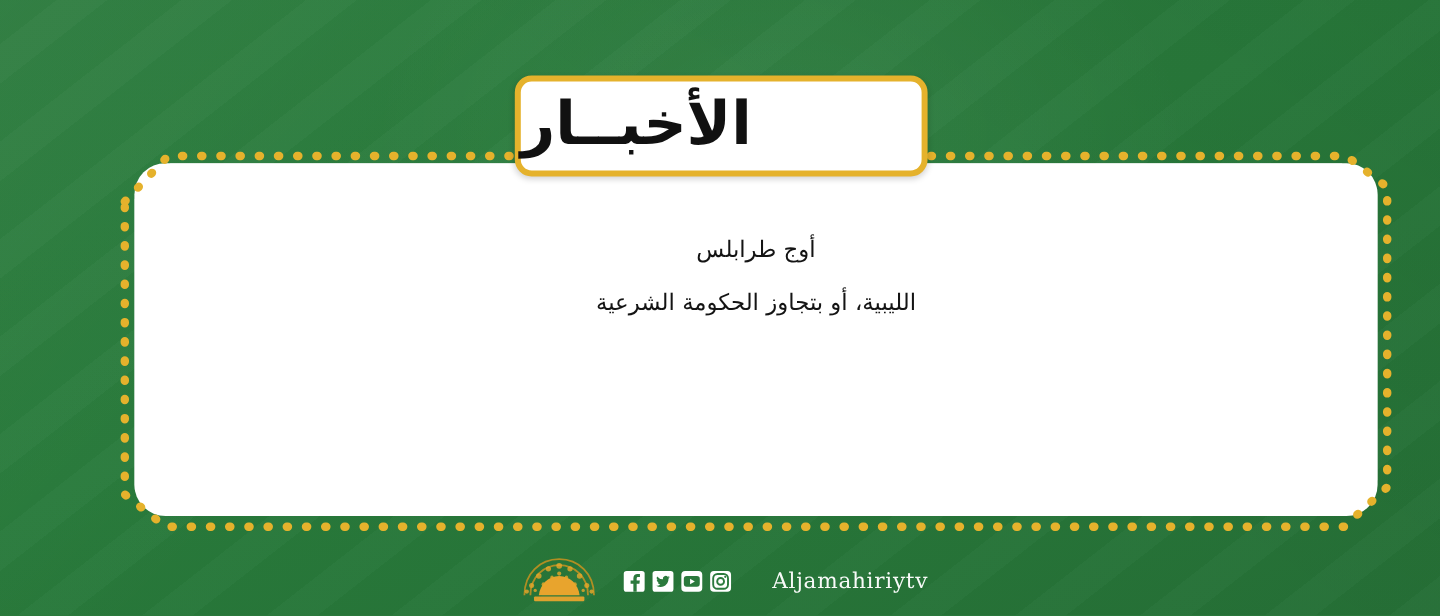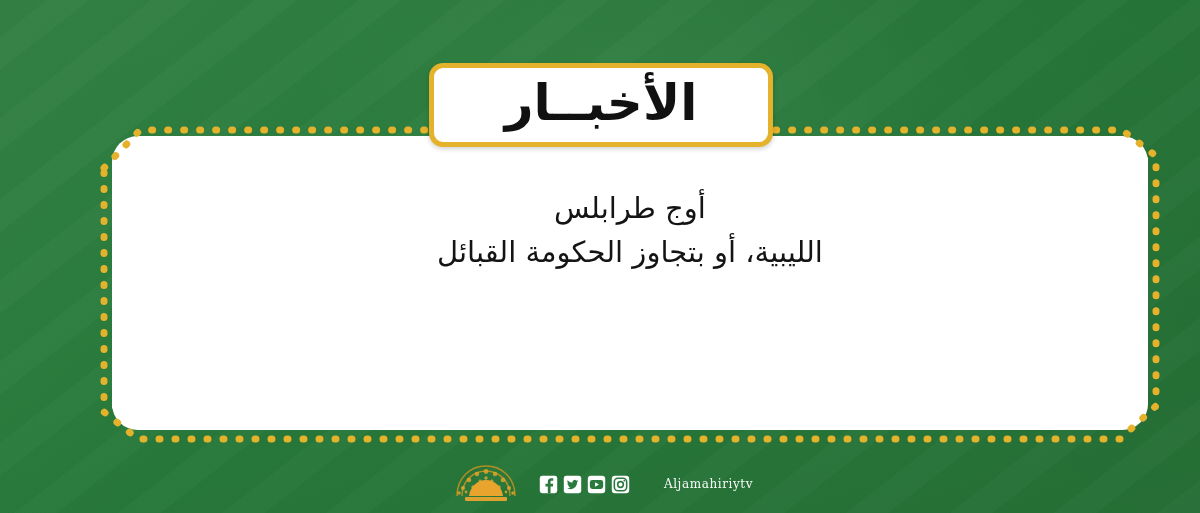--- a/index.html
+++ b/index.html
@@ -86,21 +86,21 @@
     left: 429px;
     top: 63px;
     width: 344px;
     height: 84px;
     background: #ffffff;
     border: 5px solid #e5b22c;
     border-radius: 14px;
     box-sizing: border-box;
     display: flex;
     align-items: center;
-    justify-content: center;
+    justify-content: flex-end;
     box-shadow: 0 2px 5px rgba(0,0,0,0.18);
   }
   #title-text {
     font-family: "DejaVu Sans", "Liberation Sans", sans-serif;
     font-size: 50px;
     font-weight: bold;
     color: #111111;
     letter-spacing: 0px;
     line-height: 1;
     direction: rtl;
@@ -110,21 +110,21 @@
   
   #body-text {
     position: absolute;
     left: 130px;
     top: 186px;
     width: 1000px;
     text-align: center;
     direction: rtl;
     color: #141414;
     font-family: "DejaVu Sans", "Liberation Sans", sans-serif;
-    font-size: 29px;
+    font-size: 19px;
     line-height: 44px;
     font-weight: 400;
   }
   #body-text .line { white-space: nowrap; }
   .tofu {
     display: inline-block;
     width: 12px;
     height: 14px;
     border: 1.5px solid #141414;
     vertical-align: -2px;
@@ -158,21 +158,21 @@
     align-items: center;
     gap: 5px;
   }
   .social-icon {
     width: 19px;
     height: 19px;
     display: block;
   }
   #handle-text {
     font-family: "DejaVu Serif", "Liberation Serif", serif;
-    font-size: 12px;
+    font-size: 18px;
     color: #ffffff;
     letter-spacing: 0.6px;
     margin-left: 20px;
     opacity: 0.97;
   }
 </style>
 </head>
 <body>
 
 <div id="stage">
@@ -188,21 +188,21 @@
       <path d="M 2 40 L 38 2 L 1020 2 L 1054 28 L 1054 278 L 1018 311 L 36 311 L 2 284 Z" fill="none" stroke="#E5B22C" stroke-width="7" stroke-linecap="round" stroke-dasharray="1 15"></path>
     </svg>
   </div>
 
   <div id="title-plate">
     <div id="title-text">الأخبــار</div>
   </div>
 
   <div id="body-text">
     <div class="line">أوج طرابلس</div>
-    <div class="line">الليبية، أو بتجاوز الحكومة القبائل</div>
+    <div class="line">الليبية، أو بتجاوز الحكومة الشرعية</div>
   </div>
 
   <div id="footer">
 
     <svg id="brand-logo" viewBox="0 0 78 44" xmlns="http://www.w3.org/2000/svg">
       <g fill="#F2A62C">
         <path d="M39 18 C30 18 23 25 22 34 L56 34 C55 25 48 18 39 18 Z" opacity="0.95"></path>
         <rect x="18" y="35" width="42" height="4" rx="1" opacity="0.9"></rect>
       </g>
       <g fill="none" stroke="#C9931F" stroke-width="1.5" opacity="0.85">

